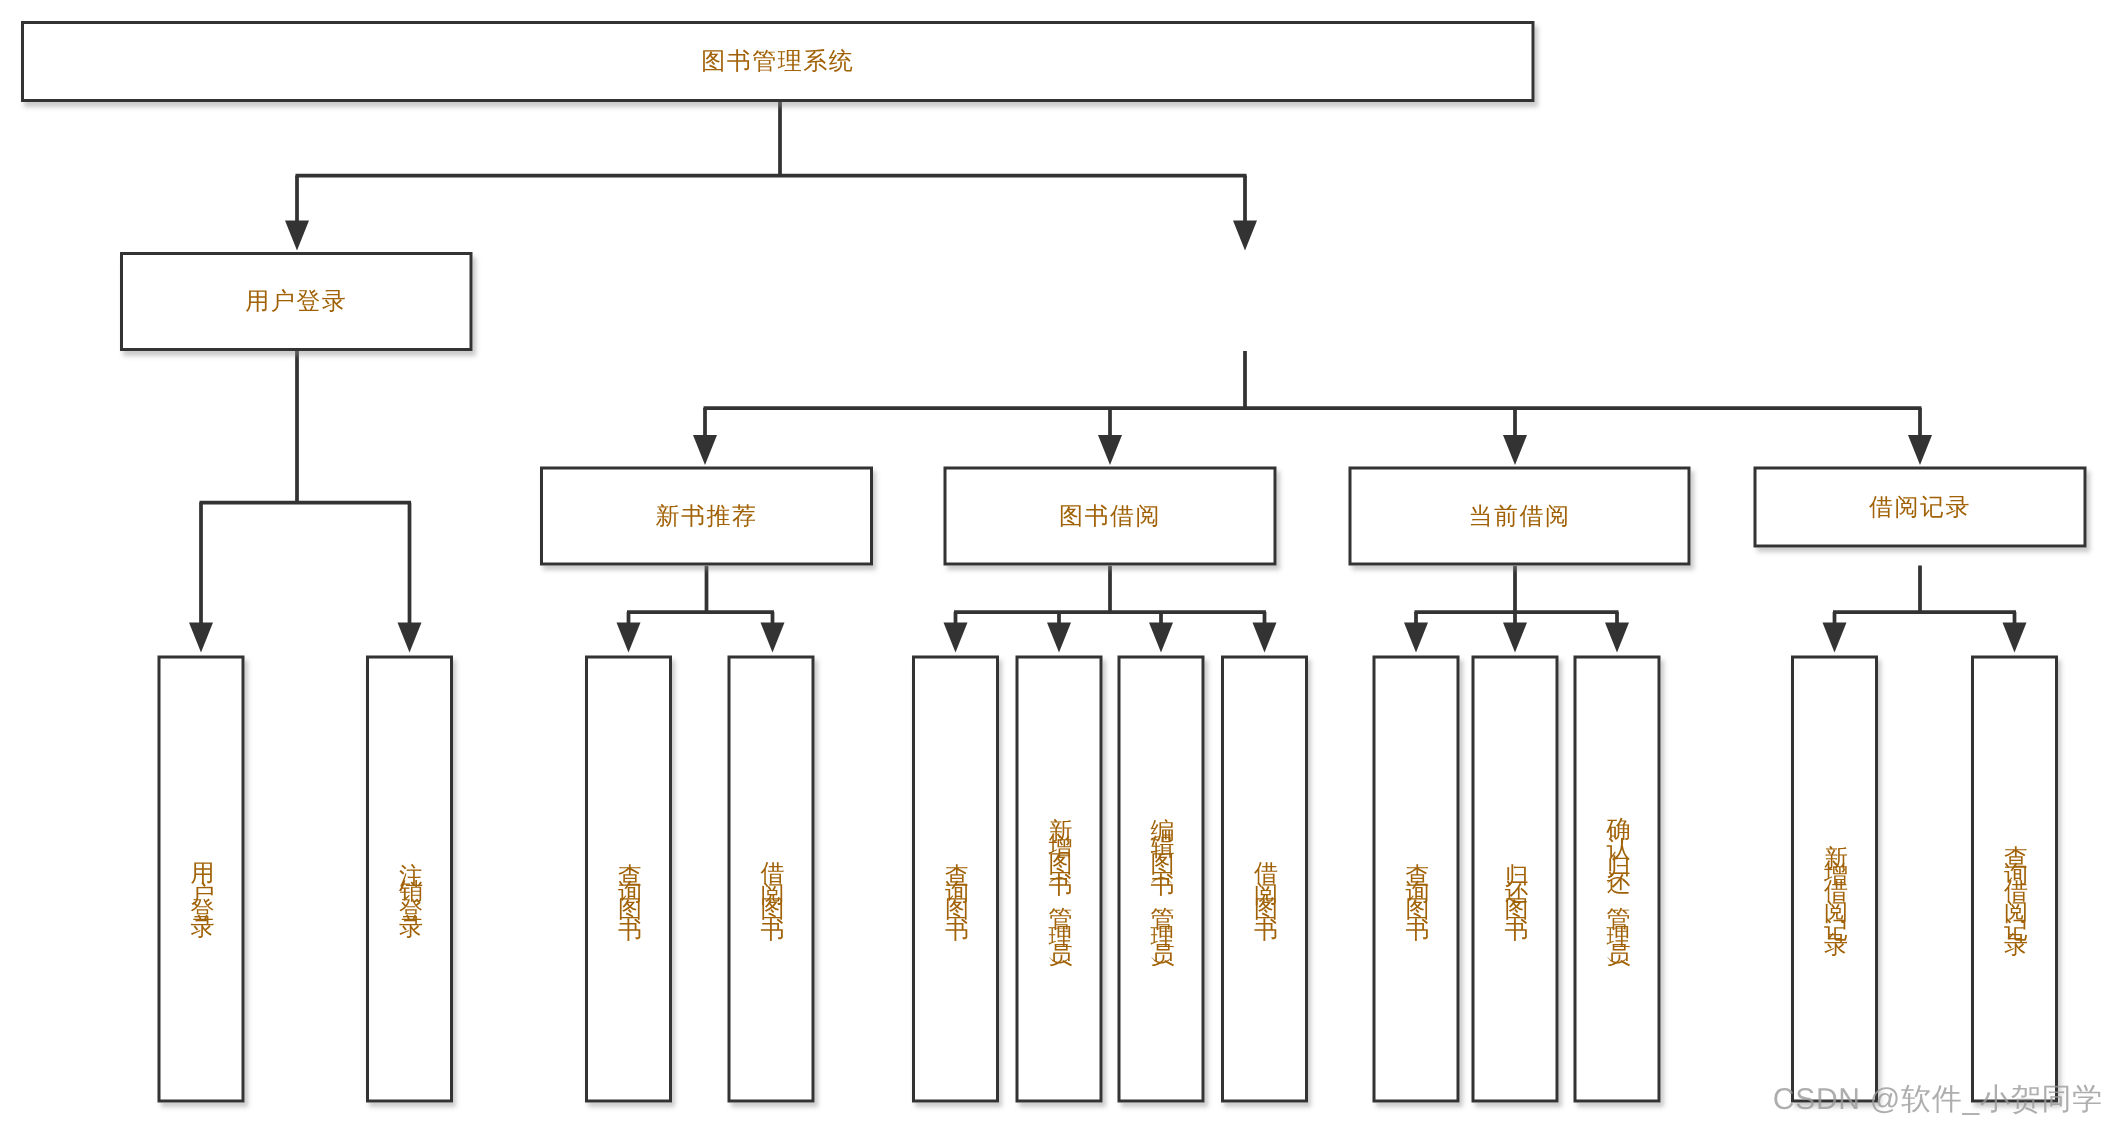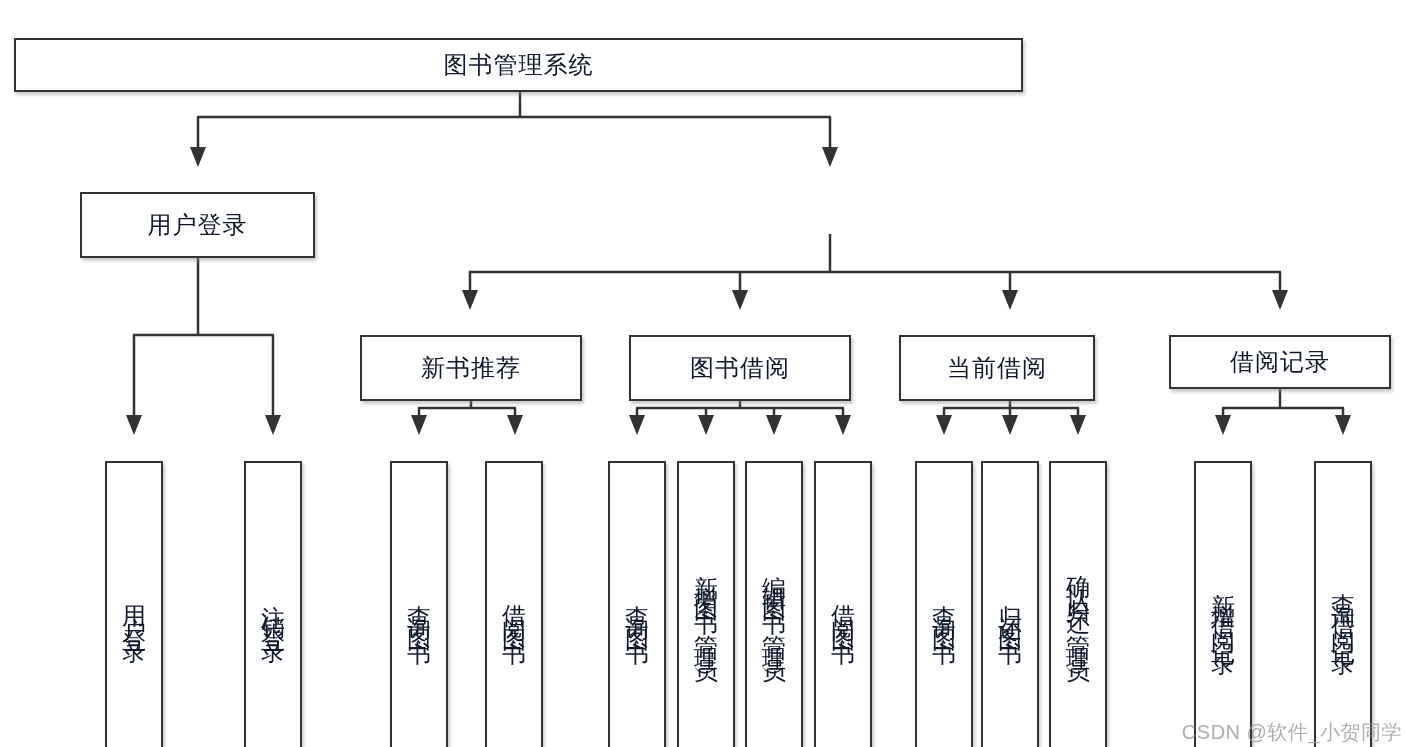--- a/index.html
+++ b/index.html
@@ -13,25 +13,24 @@
   #wires{position:absolute;left:0;top:0;width:1405px;height:747px;}
   .box{
     position:absolute;
     box-sizing:border-box;
     background:#ffffff;
     border:2.5px solid #333333;
     box-shadow:2px 3px 3px rgba(140,140,140,0.45);
     display:flex;
     align-items:center;
     justify-content:center;
-    font-size:24px;
-    color:#0f172a;
+    font-size:16px;
+    color:#a16207;
     letter-spacing:1px;
     white-space:nowrap;
-    margin-top:24px;
   }
   .vert{
     writing-mode:vertical-rl;
     text-orientation:mixed;
     letter-spacing:12px;
     line-height:1;
     white-space:normal;
     overflow:hidden;
   }
   .watermark{
@@ -115,21 +114,21 @@
       <polygon points="1335,415 1351,415 1343,435"></polygon>
     </g>
   </svg>
 
   <div class="box" style="left:14px;top:14px;width:1009px;height:54px">图书管理系统</div>
 
   <div class="box" style="left:80px;top:168px;width:235px;height:66px">用户登录</div>
 
   <div class="box" style="left:360px;top:311px;width:222px;height:66px">新书推荐</div>
   <div class="box" style="left:629px;top:311px;width:222px;height:66px">图书借阅</div>
-  <div class="box" style="left:899px;top:311px;width:196px;height:66px">当前借阅</div>
+  <div class="box" style="left:899px;top:311px;width:228px;height:66px">当前借阅</div>
   <div class="box" style="left:1169px;top:311px;width:222px;height:54px">借阅记录</div>
 
   <div class="box vert" style="left:105px;top:437px;width:58px;height:298px">用户登录</div>
   <div class="box vert" style="left:244px;top:437px;width:58px;height:298px">注销登录</div>
 
   <div class="box vert" style="left:390px;top:437px;width:58px;height:298px">查询图书</div>
   <div class="box vert" style="left:485px;top:437px;width:58px;height:298px">借阅图书</div>
 
   <div class="box vert" style="left:608px;top:437px;width:58px;height:298px">查询图书</div>
   <div class="box vert" style="left:677px;top:437px;width:58px;height:298px">新增图书（管理员）</div>

